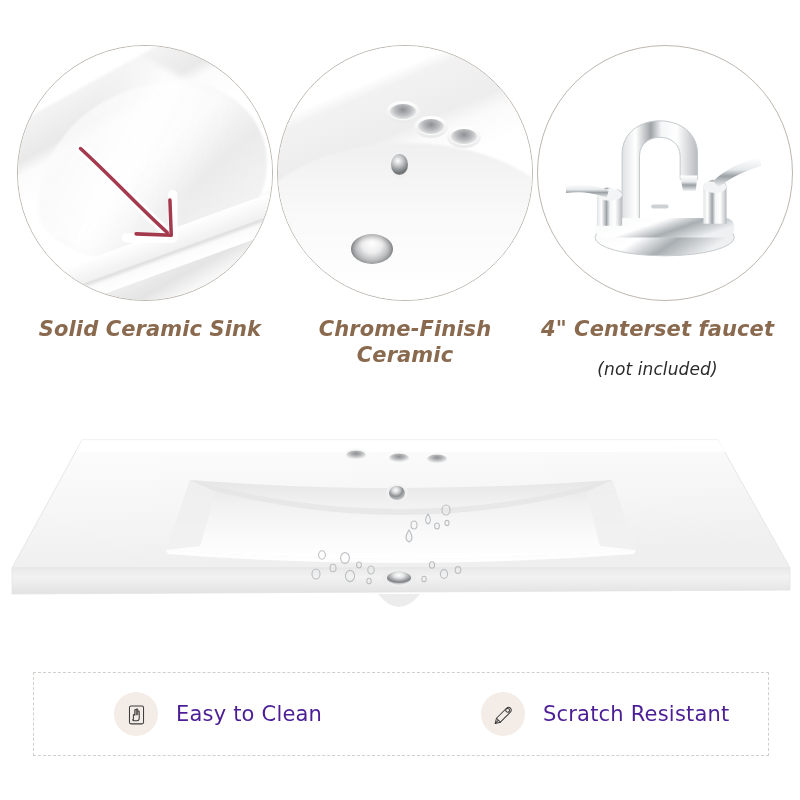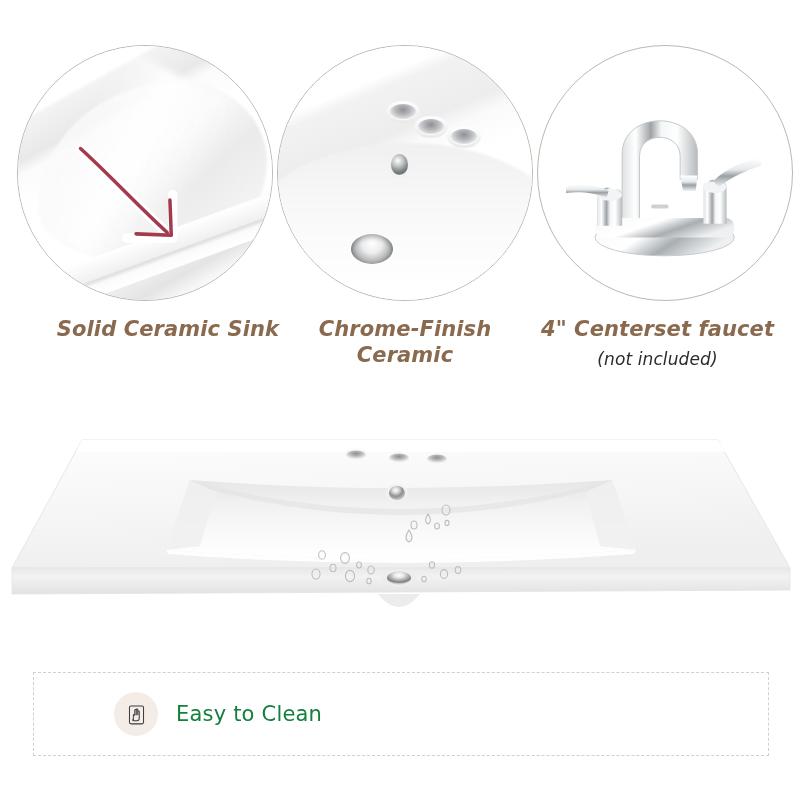--- a/index.html
+++ b/index.html
@@ -82,43 +82,43 @@
 
   
   .faucet-svg{position:absolute;left:8%;top:10%;width:84%;height:80%;}
 
   
   .caps{position:absolute;top:316px;left:0;width:800px;height:96px;}
   .cap{position:absolute;top:0;text-align:center;
     font-family:"DejaVu Sans","Liberation Sans",sans-serif;
     font-style:italic;font-weight:700;
     font-size:21px;line-height:26px;color:#8a6a4f;letter-spacing:.1px;}
-  .cap.c1{left:23px;width:290px;}
+  .cap.c1{left:5px;width:290px;}
   .cap.c2{left:290px;width:230px;}
   .cap.c3{left:515px;width:285px;}
-  .cap .sub{display:block;margin-top:6px;
+  .cap .sub{display:block;margin-top:16px;
     font-size:17px;line-height:22px;font-weight:400;font-style:italic;color:#2b2b2b;}
 
   
   .hero{position:absolute;left:0;top:418px;width:800px;height:230px;}
 
   
   .featbar{
     position:absolute;left:33px;top:672px;width:734px;height:82px;
     border:1px dashed #d3cfca;background:#ffffff;
     display:flex;align-items:center;
   }
   .feat{display:flex;align-items:center;width:50%;padding-left:80px;box-sizing:border-box;}
   .feat .ic{
     width:44px;height:44px;border-radius:50%;
     background:#f4ece7;display:flex;align-items:center;justify-content:center;
     flex:0 0 auto;
   }
   .feat .lbl{
-    margin-left:18px;font-size:21px;color:#15803d;
+    margin-left:18px;font-size:21px;color:#4c1d95;
     font-family:"DejaVu Sans","Liberation Sans",sans-serif;
     letter-spacing:.2px;white-space:nowrap;
   }
 </style>
 </head>
 <body>
 
 <div class="page">
 
   <div class="circles">
@@ -315,15 +315,26 @@
     <div class="feat">
       <span class="ic">
         <svg viewBox="0 0 32 32" width="25" height="25" fill="none" stroke="#3c3c3c" stroke-width="1.3" stroke-linecap="round" stroke-linejoin="round">
           <rect x="7" y="5" width="18" height="23" rx="2"></rect>
           <path d="M12 24 l0 -7 c0 -1.2 1.8 -1.2 1.8 0 l0 -6.4 c0 -1.3 1.9 -1.3 1.9 0 l0 5.6 l0 -6.2 c0 -1.3 1.9 -1.3 1.9 0 l0 6.2 l0 -3.6 c0 -1.3 1.9 -1.3 1.9 0 l0 8.2 c0 2.4 -1.3 3.2 -3 3.2 l-3.4 0 c-1.4 0 -2.1 -0.6 -2.1 -1.4 z"></path>
         </svg>
       </span>
       <span class="lbl">Easy to Clean</span>
     </div>
 
+    <div class="feat">
+      <span class="ic">
+        <svg viewBox="0 0 32 32" width="25" height="25" fill="none" stroke="#3c3c3c" stroke-width="1.3" stroke-linecap="round" stroke-linejoin="round">
+          <path d="M24.5 7.5 c1.6 1.6 1.6 4.2 0 5.8 L12 25.8 L5.4 27.4 L7 20.8 L19.5 8.3 c1.6 -1.6 3.4 -2.4 5 -0.8 z"></path>
+          <circle cx="21.3" cy="10.7" r="2.5"></circle>
+          <path d="M7 20.8 L12 25.8"></path>
+          <path d="M5.4 27.4 L9.2 23.6"></path>
+        </svg>
+      </span>
+      <span class="lbl">Scratch Resistant</span>
+    </div>
   </div>
 
 </div>
 
 </body></html>

